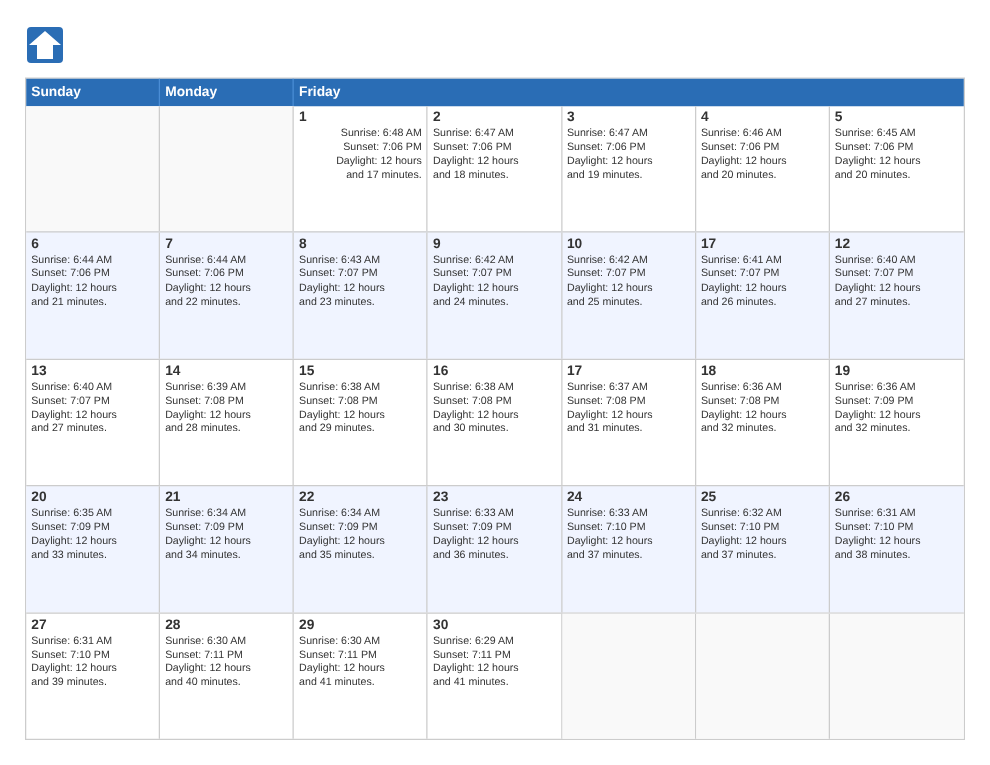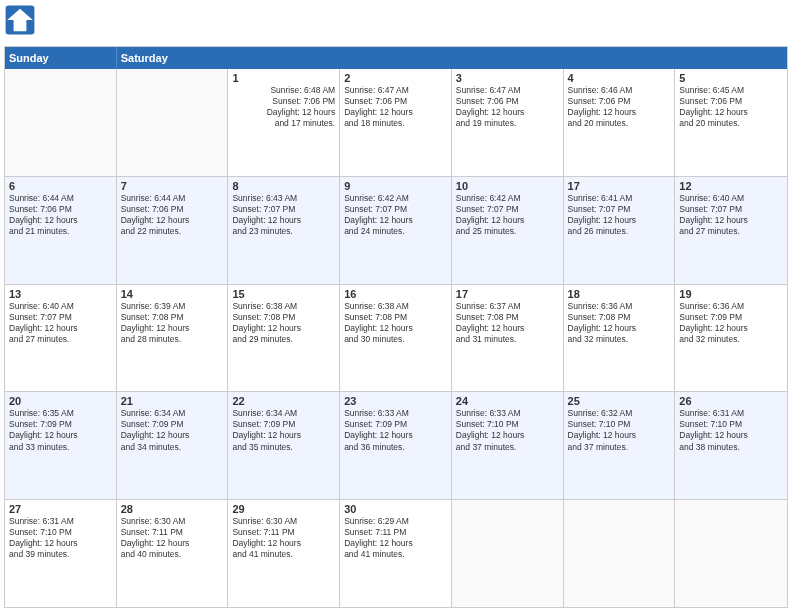--- a/index.html
+++ b/index.html
@@ -6,21 +6,21 @@
     body {
       font-family: Arial, sans-serif;
       background: #fff;
       width: 792px;
       height: 612px;
       overflow: hidden;
     }
     .page {
       width: 792px;
       height: 612px;
-      padding: 4px;
+      padding: 20px;
       display: flex;
       flex-direction: column;
     }
     .header {
       display: flex;
       justify-content: space-between;
       align-items: flex-start;
       margin-bottom: 10px;
     }
     .logo {
@@ -131,21 +131,22 @@
       </div>
     </div>
     <div class="title-area">
       <div class="month-year"></div>
       <div class="location"></div>
     </div>
   </div>
   <div class="calendar">
     <div class="cal-header" id="cal-header">
         <div class="cal-header-cell">Sunday</div>
-        <div class="cal-header-cell">Saturday</div>
+        <div class="cal-header-cell">Monday</div>
+        <div class="cal-header-cell">Friday</div>
       </div>
     <div class="cal-body" id="cal-body">
         <div class="cal-row">
           <div class="cal-cell empty"></div>
           <div class="cal-cell empty"></div>
           <div class="cal-cell">
             <div class="day-num">1</div>
             <div class="cell-text" style="white-space: pre-line; text-align: right;">Sunrise: 6:48 AM
 Sunset: 7:06 PM
 Daylight: 12 hours

